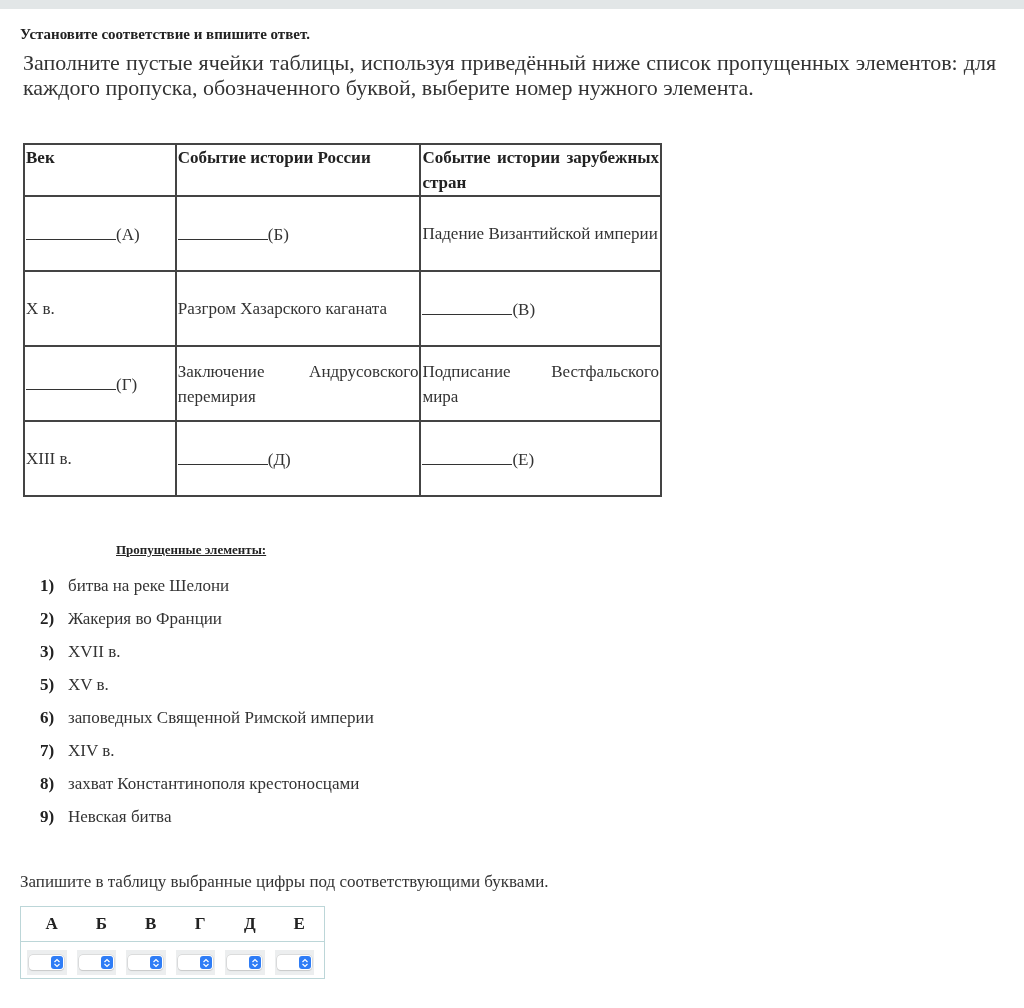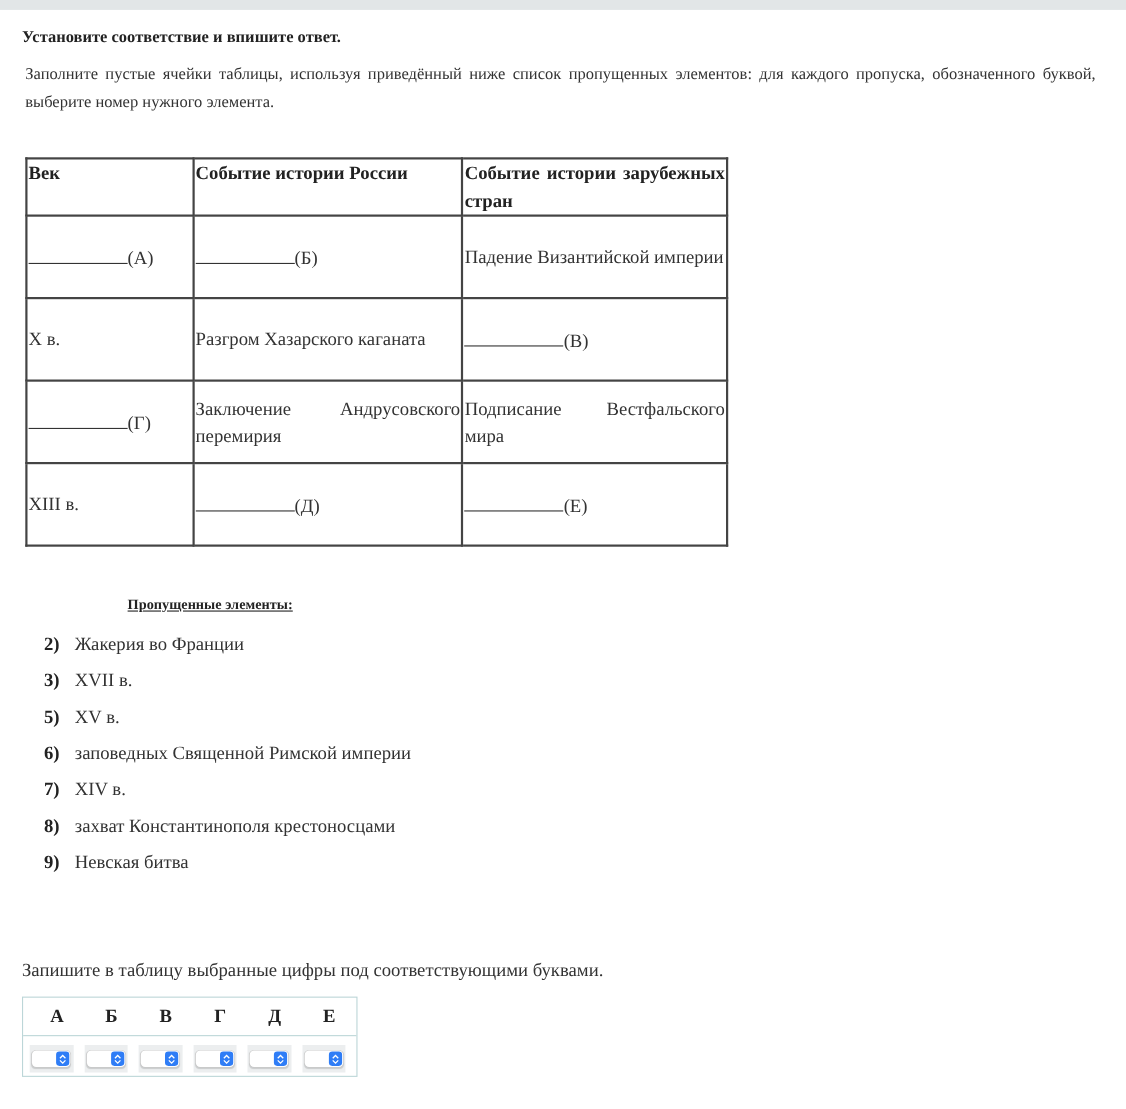--- a/index.html
+++ b/index.html
@@ -7,22 +7,22 @@
       width: 1024px; height: 1008px; position: relative; overflow: hidden;
       font-family: "Liberation Serif", "DejaVu Serif", serif;
       color: #333333;
     }
     .topbar { position: absolute; left: 0; top: 0; width: 1024px; height: 9px; background: #e2e6e7; }
     .task-title {
       position: absolute; left: 20px; top: 26px;
       font-weight: bold; font-size: 15px; color: #222;
     }
     .instructions {
-      position: absolute; left: 23px; top: 56px; width: 973px;
-      font-size: 15px; line-height: 25px; text-align: justify; color: #333;
+      position: absolute; left: 23px; top: 50px; width: 973px;
+      font-size: 22px; line-height: 25px; text-align: justify; color: #333;
     }
     table.hist {
       position: absolute; left: 23px; top: 143px;
       border-collapse: collapse; width: 639px;
       font-size: 17px; color: #333; padding-left: 33px;
     }
     table.hist td, table.hist th {
       border: 2px solid #444; padding: 0 1px; vertical-align: middle;
       line-height: 25px; text-align: justify;
     }
@@ -107,20 +107,21 @@
           <span style="display: block; text-align: justify;">XIII в.</span>
         </td>
         <td><span class="blank"></span><span>(Д)</span></td>
         <td><span class="blank"></span><span>(Е)</span></td>
       </tr>
     </tbody>
 </table>
 
 <div class="missing-title">Пропущенные элементы:</div>
 <ol class="missing" id="missing-list">
+    <li><span class="num">1)</span><span>битва на реке Шелони</span></li>
     <li><span class="num">2)</span><span>Жакерия во Франции</span></li>
     <li><span class="num">3)</span><span>XVII в.</span></li>
     <li><span class="num">5)</span><span>XV в.</span></li>
     <li><span class="num">6)</span><span>заповедных Священной Римской империи</span></li>
     <li><span class="num">7)</span><span>XIV в.</span></li>
     <li><span class="num">8)</span><span>захват Константинополя крестоносцами</span></li>
     <li><span class="num">9)</span><span>Невская битва</span></li>
   </ol>
 
 <div class="footer-text">Запишите в таблицу выбранные цифры под соответствующими буквами.</div>

